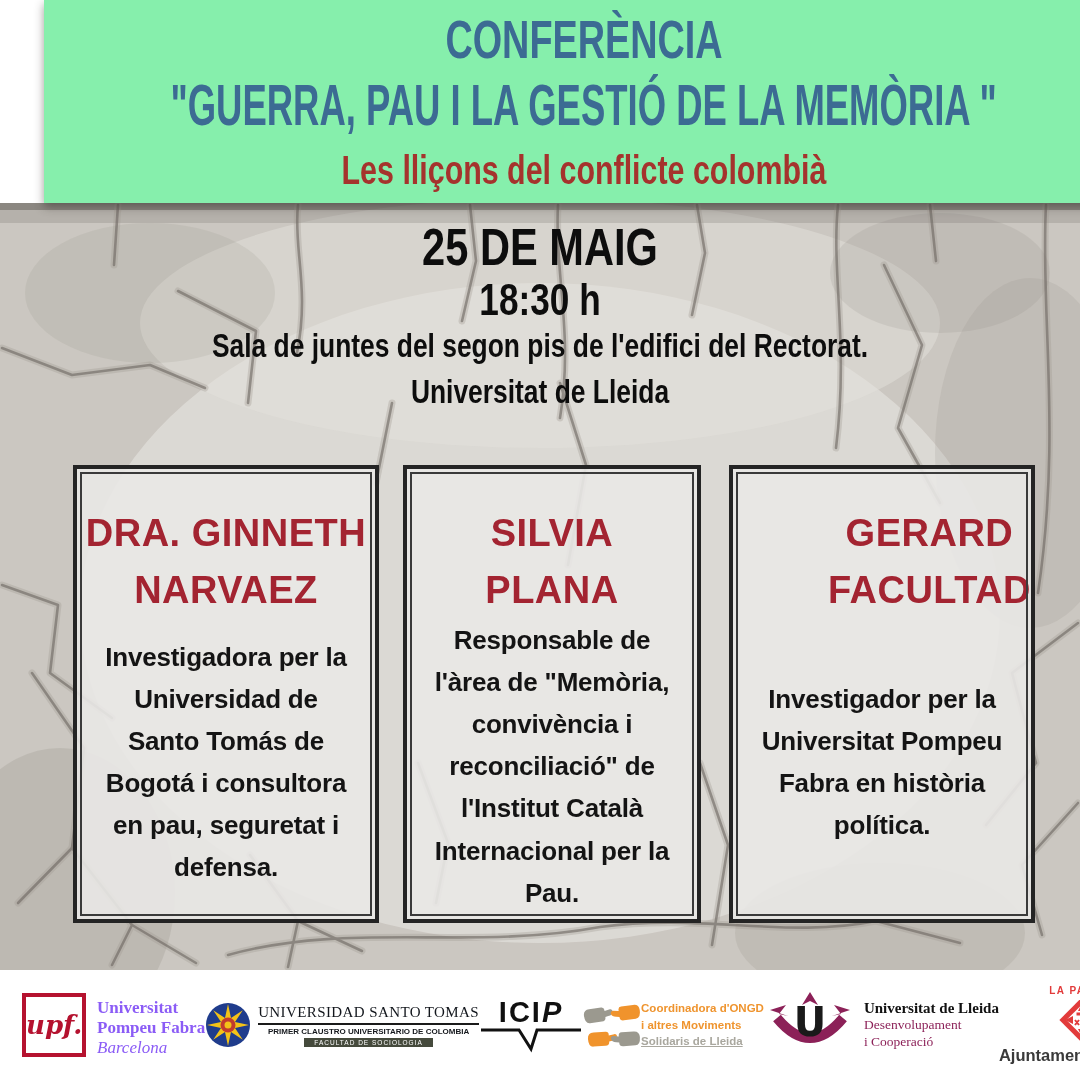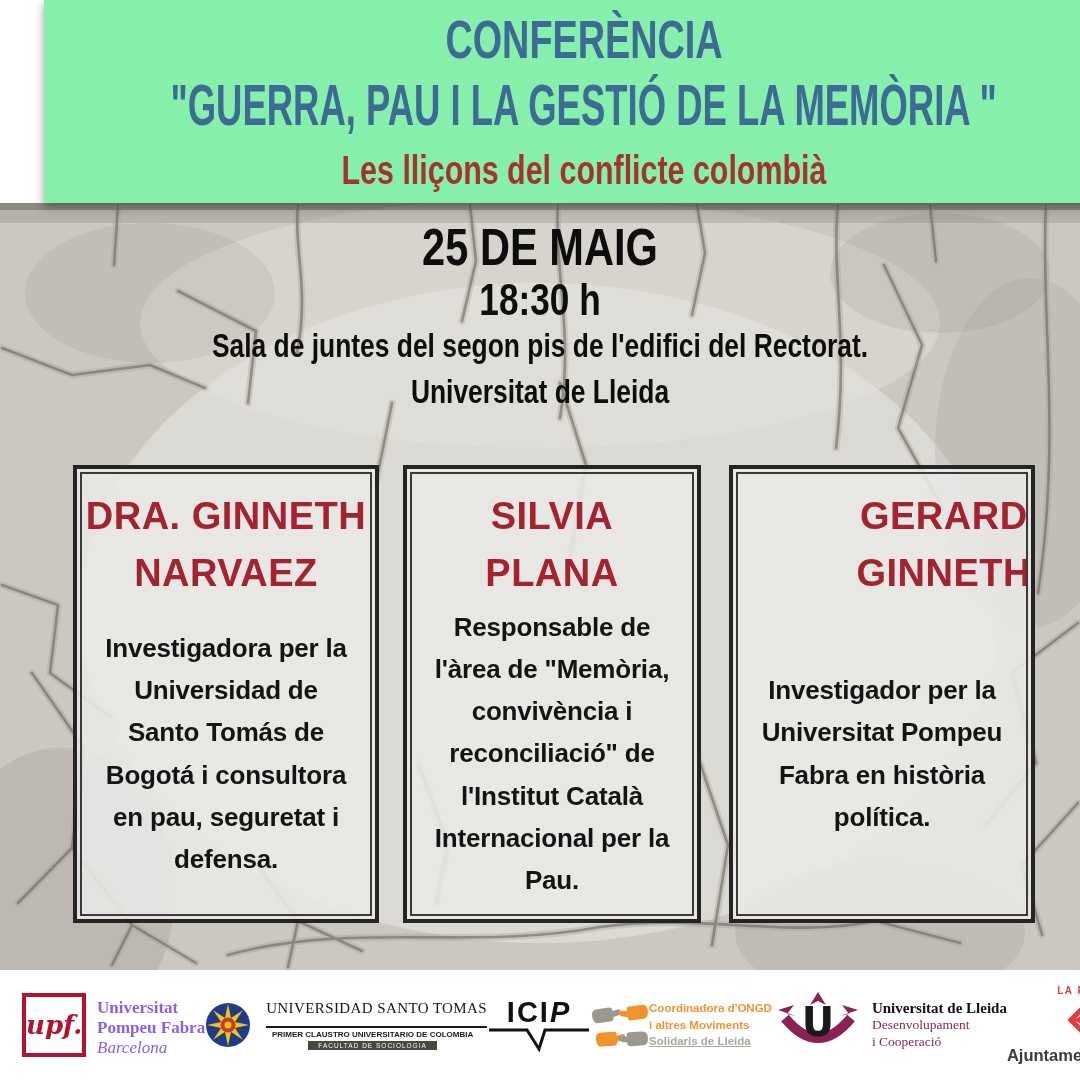--- a/index.html
+++ b/index.html
@@ -29,21 +29,21 @@
   .ev-venue2{margin-top:3px;}
 
   
   .cards{position:absolute;top:465px;left:73px;display:flex;z-index:2;}
   .card{box-sizing:border-box;height:458px;background:rgba(233,232,229,.9);
         border:4px solid #242424;position:relative;display:flex;flex-direction:column;}
   .card::after{content:"";position:absolute;inset:3px;border:2px solid #3a3a3a;pointer-events:none;}
   .card1{width:306px;margin-right:24px;}
   .card2{width:298px;margin-right:28px;}
   .card3{width:306px;align-items:flex-end;}
-  .card-name{margin-top:19px;text-align:center;color:#a32431;font-weight:bold;
+  .card-name{margin-top:36px;text-align:center;color:#a32431;font-weight:bold;
              font-size:38px;line-height:1.5;letter-spacing:.5px;}
   .card-bio{flex:1;display:flex;align-items:center;justify-content:center;
             padding:0 20px 14px;text-align:center;font-weight:bold;font-size:26px;
             line-height:1.62;color:#141414;letter-spacing:-0.2px;}
 
   
   .footer{position:absolute;left:0;bottom:0;width:1080px;height:110px;background:#fff;
           display:flex;align-items:center;justify-content:space-between;
           padding:0 22px;box-sizing:border-box;z-index:4;}
   .logo{display:flex;align-items:center;}
@@ -51,21 +51,21 @@
   .upf-box{width:56px;height:56px;border:4px solid #b5122f;display:flex;align-items:center;
            justify-content:flex-start;flex:0 0 auto;}
   .upf-mark{font-family:"DejaVu Serif",serif;font-style:italic;font-weight:bold;
             color:#b5122f;font-size:26px;}
   .upf-lines{margin-left:11px;color:#8b5cf6;font-family:"Liberation Serif",serif;
              font-size:17px;font-weight:bold;line-height:1.18;white-space:nowrap;margin-top:6px;}
   .upf-l3{font-style:italic;font-weight:normal;font-size:17px;}
 
   .ust-text{margin-left:7px;display:flex;flex-direction:column;align-items:center;}
   .ust-l1{font-family:"Liberation Serif",serif;font-size:15px;color:#12161c;
-          letter-spacing:.4px;white-space:nowrap;border-bottom:2px solid #1a1a1a;padding-bottom:9px;margin-left:8px;}
+          letter-spacing:.4px;white-space:nowrap;border-bottom:2px solid #1a1a1a;padding-bottom:2px;}
   .ust-l2{font-size:8px;font-weight:bold;color:#15181d;white-space:nowrap;margin-top:2px;}
   .ust-l3{margin-top:2px;background:#454a3c;color:#fff;font-size:6.5px;letter-spacing:1px;
           padding:1px 10px;white-space:nowrap;}
 
   .icip{flex-direction:column;justify-content:center;}
   .icip-text{font-size:29px;font-weight:bold;color:#101010;letter-spacing:2px;line-height:1;}
   .icip-p{font-style:italic;}
 
   .cdo-text{line-height:1.45;white-space:nowrap;}
   .cdo-l1,.cdo-l2{color:#ef942e;font-weight:bold;font-size:11.5px;}
@@ -154,21 +154,21 @@
     <div class="card card2">
       <div class="card-name">
         <div>SILVIA</div>
         <div>PLANA</div>
       </div>
       <div class="card-bio">Responsable de l'àrea de "Memòria, convivència i reconciliació" de l'Institut Català Internacional per la Pau.</div>
     </div>
     <div class="card card3">
       <div class="card-name">
         <div>GERARD</div>
-        <div>GINNETH</div>
+        <div>FACULTAD</div>
       </div>
       <div class="card-bio">Investigador per la Universitat Pompeu Fabra en història política.</div>
     </div>
   </div>
 
   <footer class="footer">
 
     <div class="logo">
       <div class="upf-box">
         <span class="upf-mark">upf.</span>

